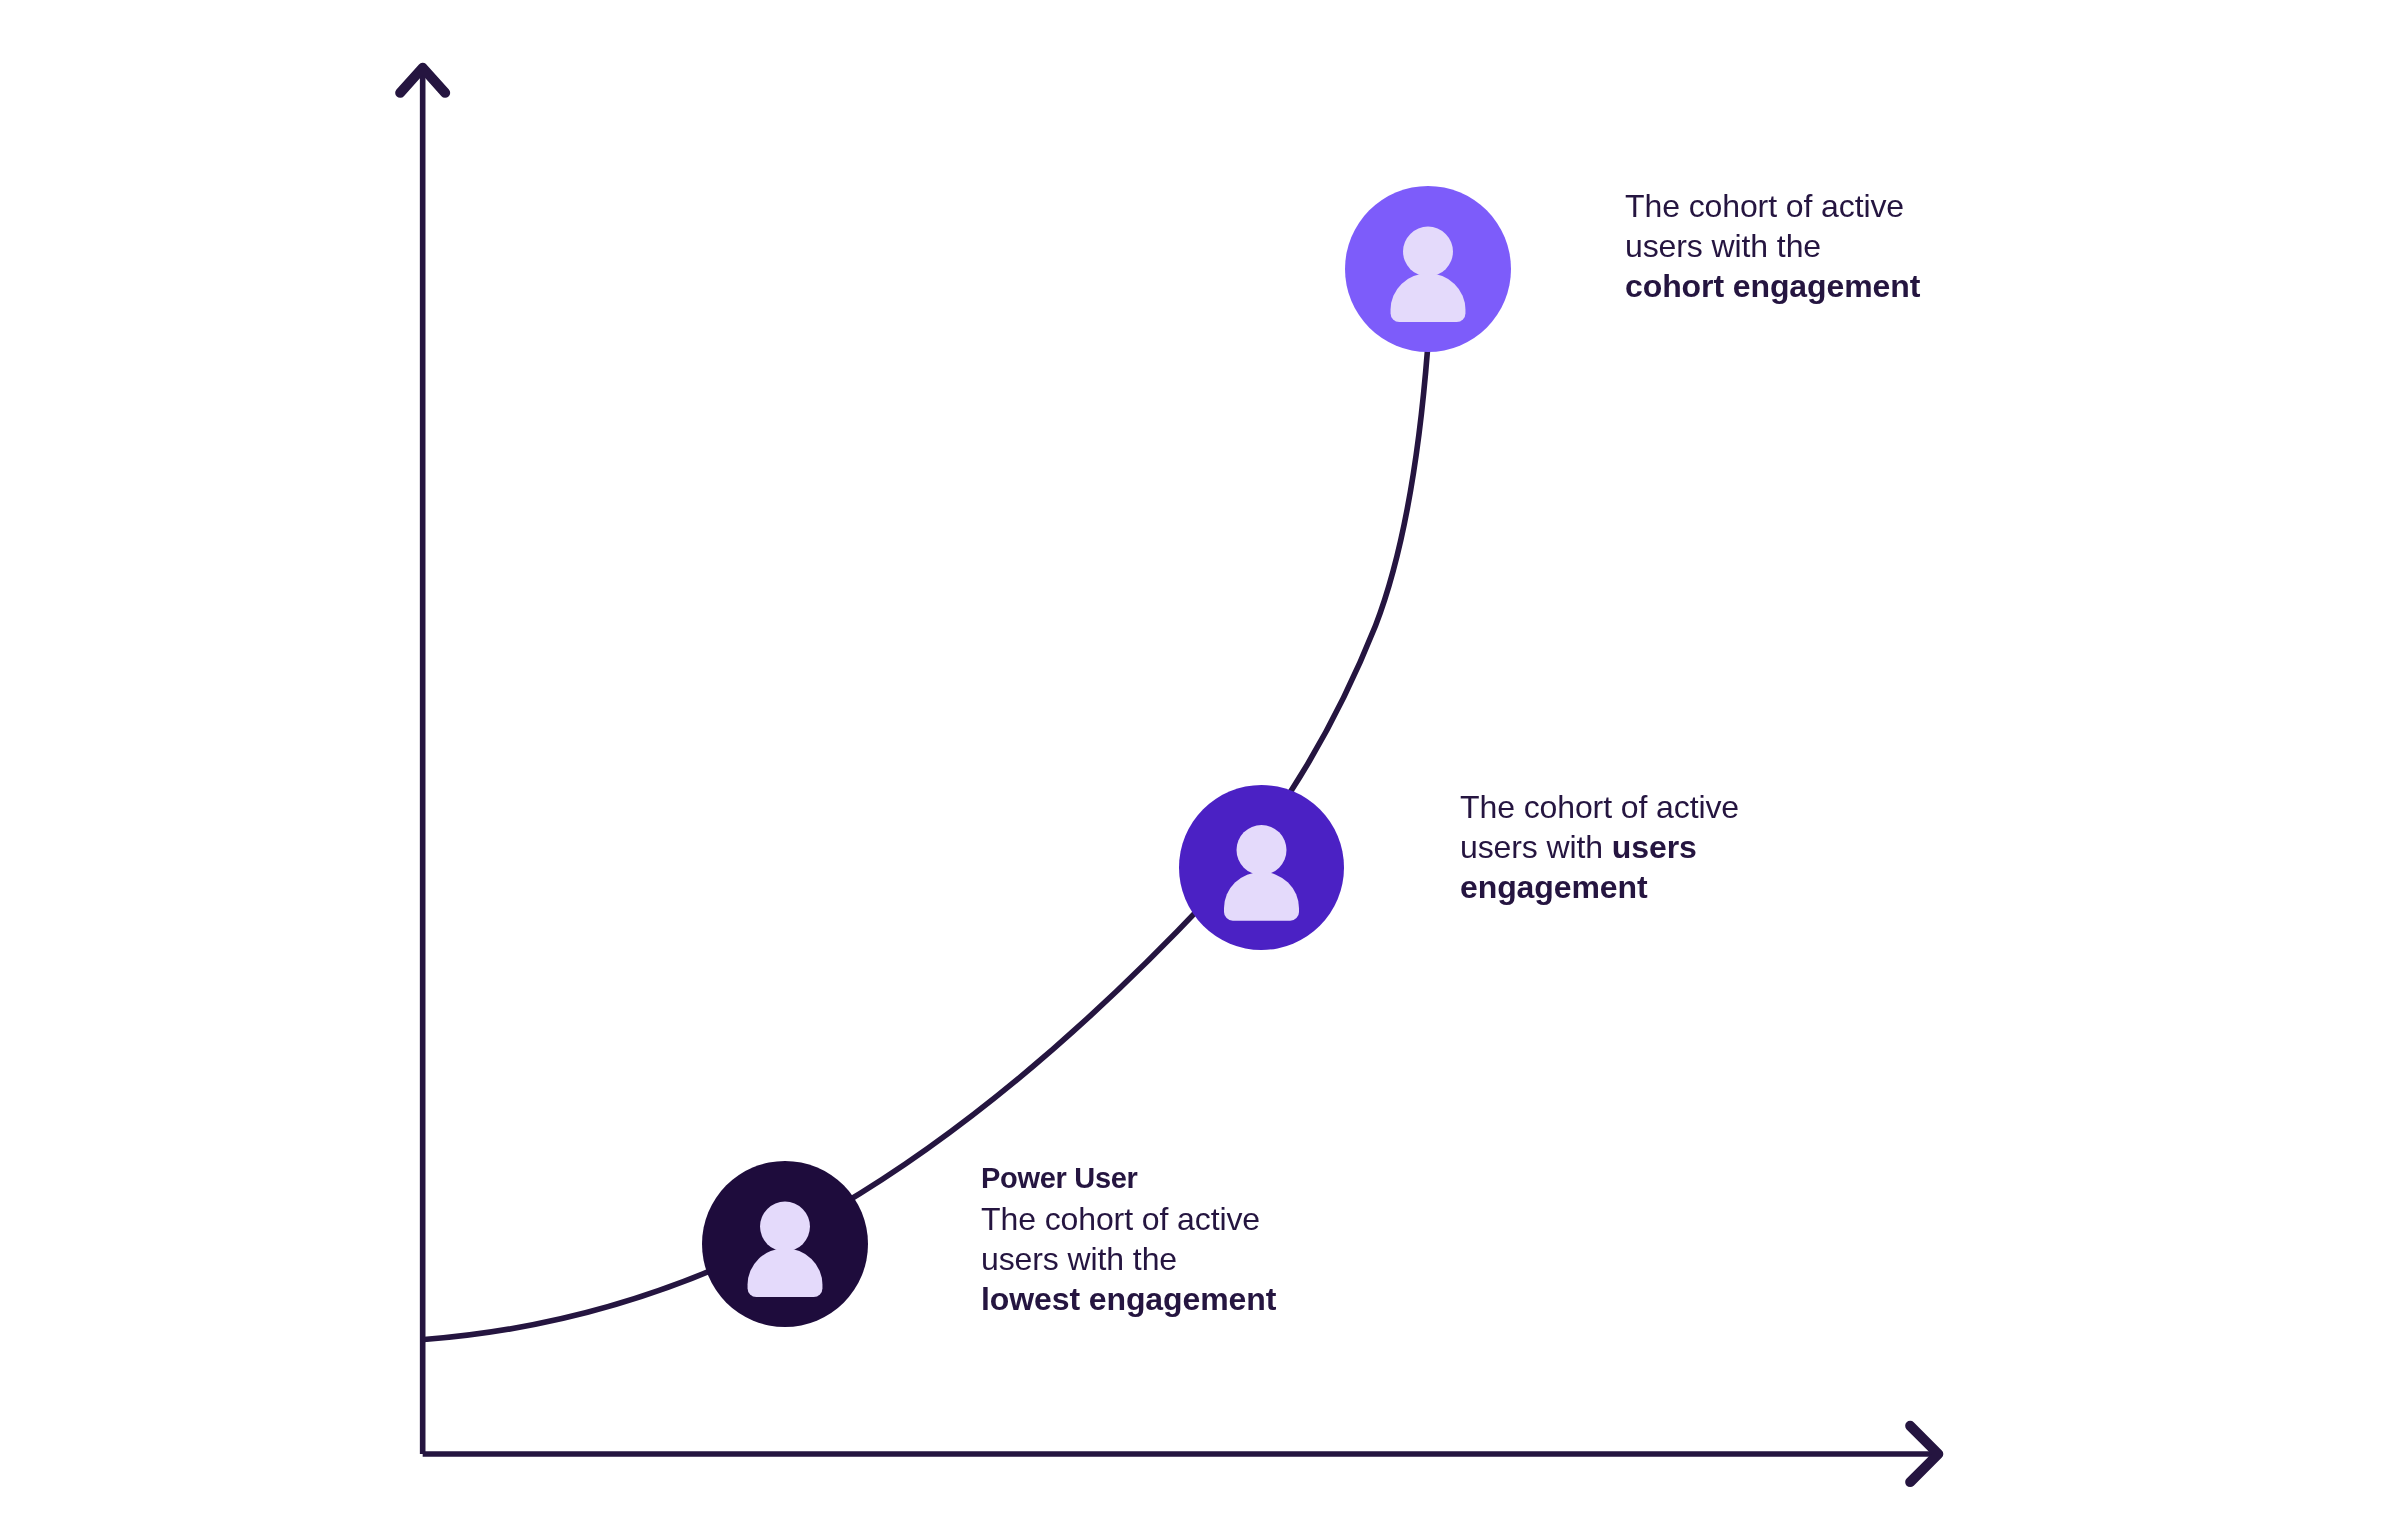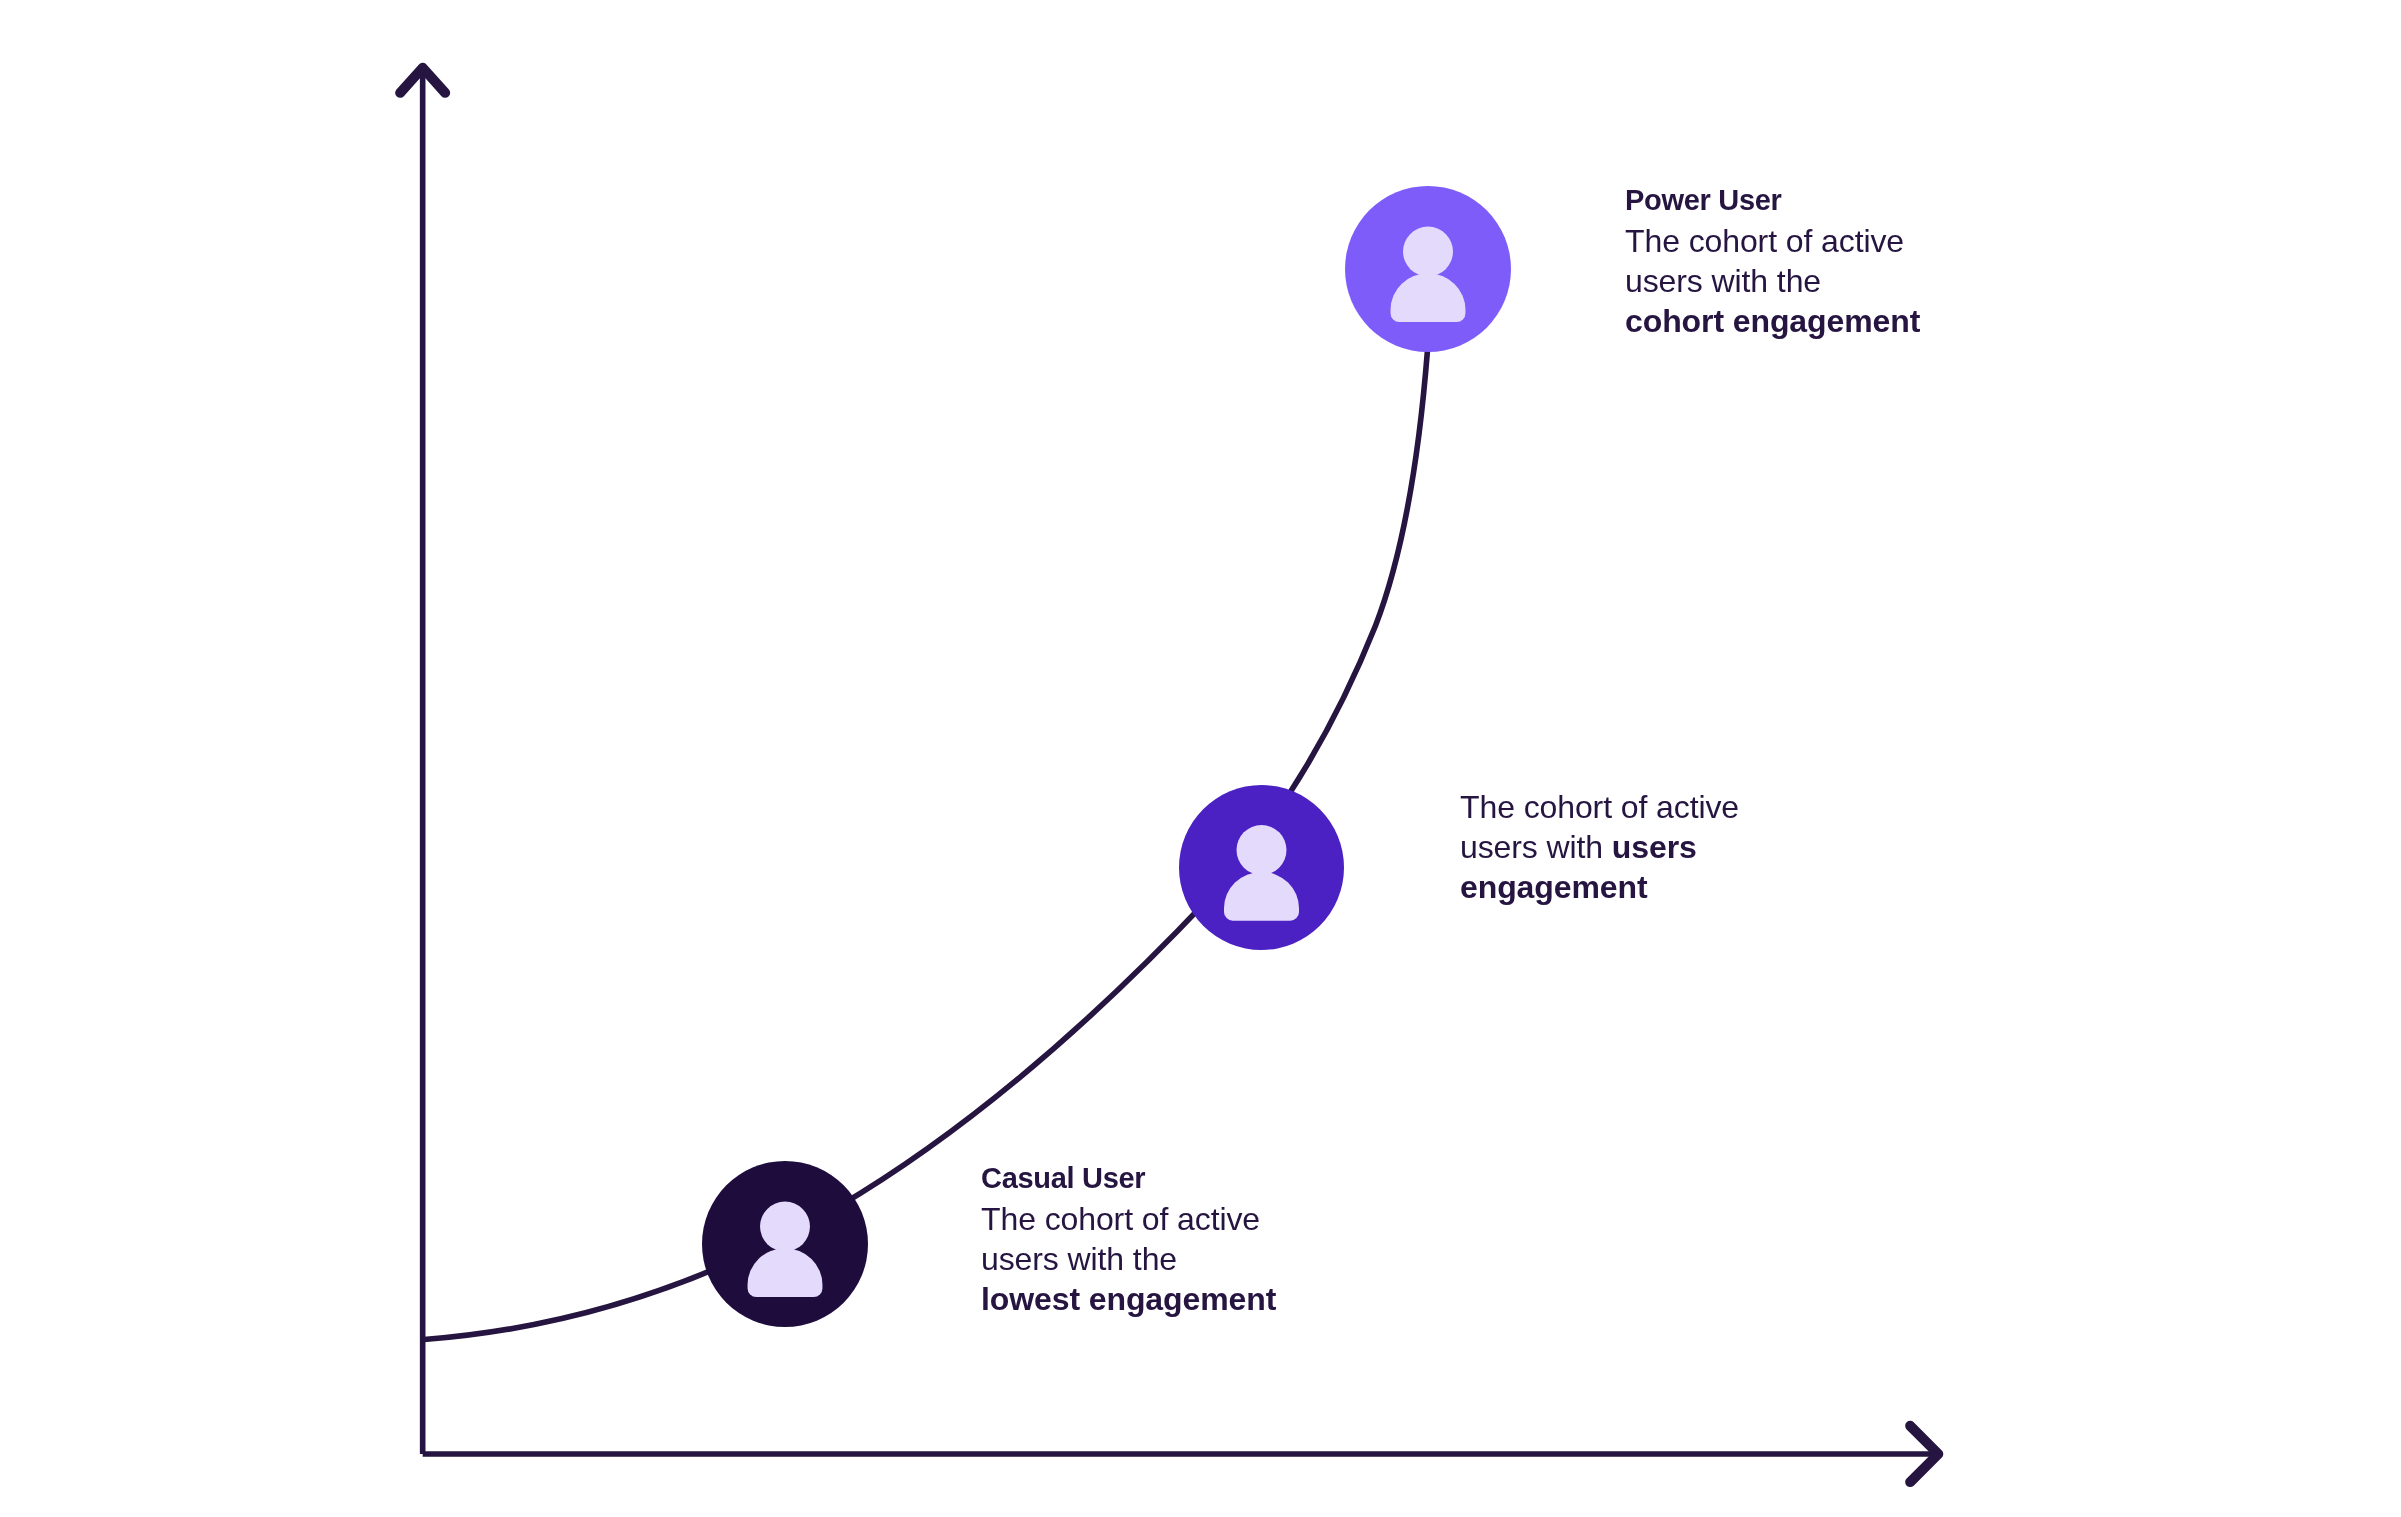--- a/index.html
+++ b/index.html
@@ -108,27 +108,26 @@
   </div>
 
   <div class="node-marker" id="marker-power" style="left:1345px; top:186px; width:166px; height:166px; background:#7D5CFA;">
     <svg viewBox="0 0 266 266" xmlns="http://www.w3.org/2000/svg">
       <circle cx="133" cy="105" r="40" fill="#E4DAFB"></circle>
       <path d="M 73 198 a 60 58 0 0 1 120 0 v 6 a 14 14 0 0 1 -14 14 h -92 a 14 14 0 0 1 -14 -14 z" fill="#E4DAFB"></path>
     </svg>
   </div>
 
   <div class="annotation" id="annotation-power" style="left:1625px; top:186px; width:513px;">
-    <p class="annotation-title">Power User</p>
     <p class="annotation-desc"><span>The cohort of active</span><br><span>users with the</span><br><b>cohort engagement</b></p>
   </div>
 
   <div class="annotation" id="annotation-core" style="left:1460px; top:787px; width:513px;">
     <p class="annotation-desc"><span>The cohort of active</span><br><span>users with </span><b>users</b><br><b>engagement</b></p>
   </div>
 
   <div class="annotation" id="annotation-casual" style="left:981px; top:1164px; width:513px;">
-    <p class="annotation-title">Casual User</p>
+    <p class="annotation-title">Power User</p>
     <p class="annotation-desc"><span>The cohort of active</span><br><span>users with  the</span><br><b>lowest engagement</b></p>
   </div>
 
 </div>
 
 
 </body></html>

